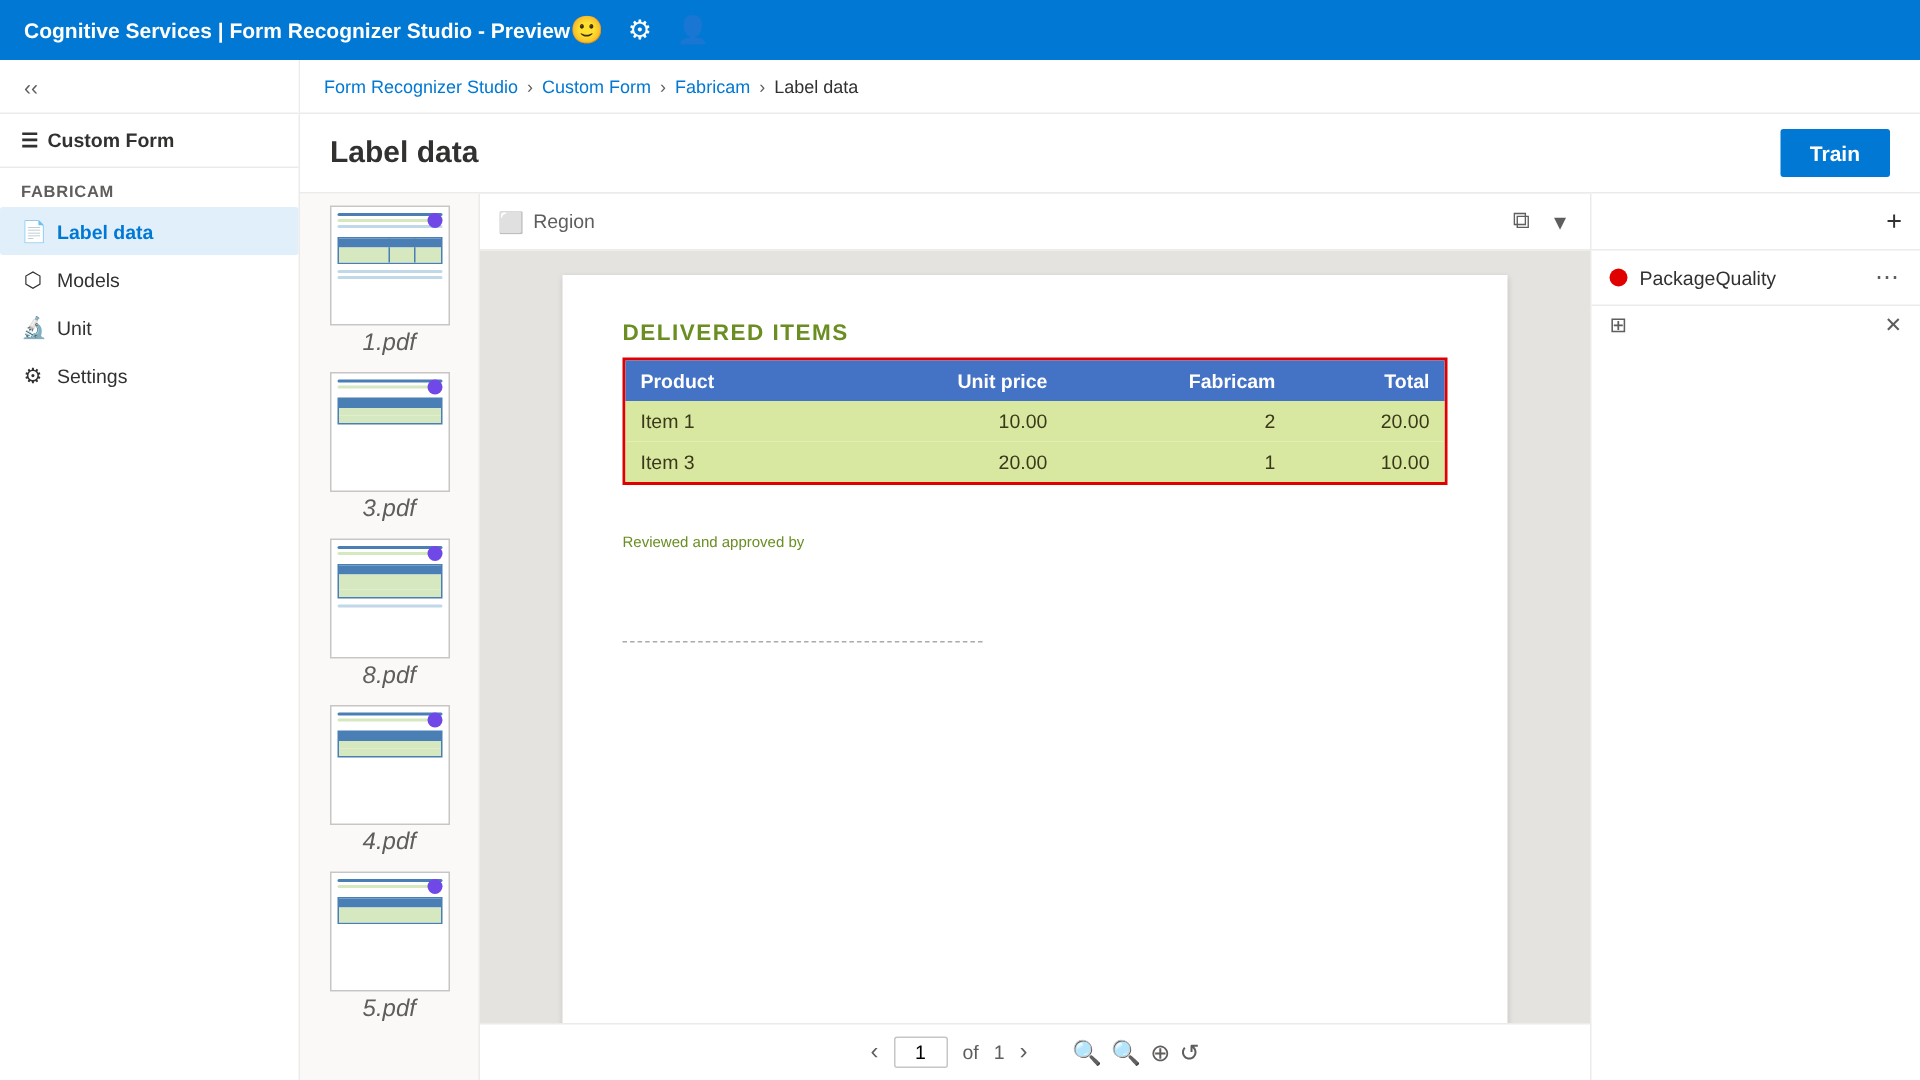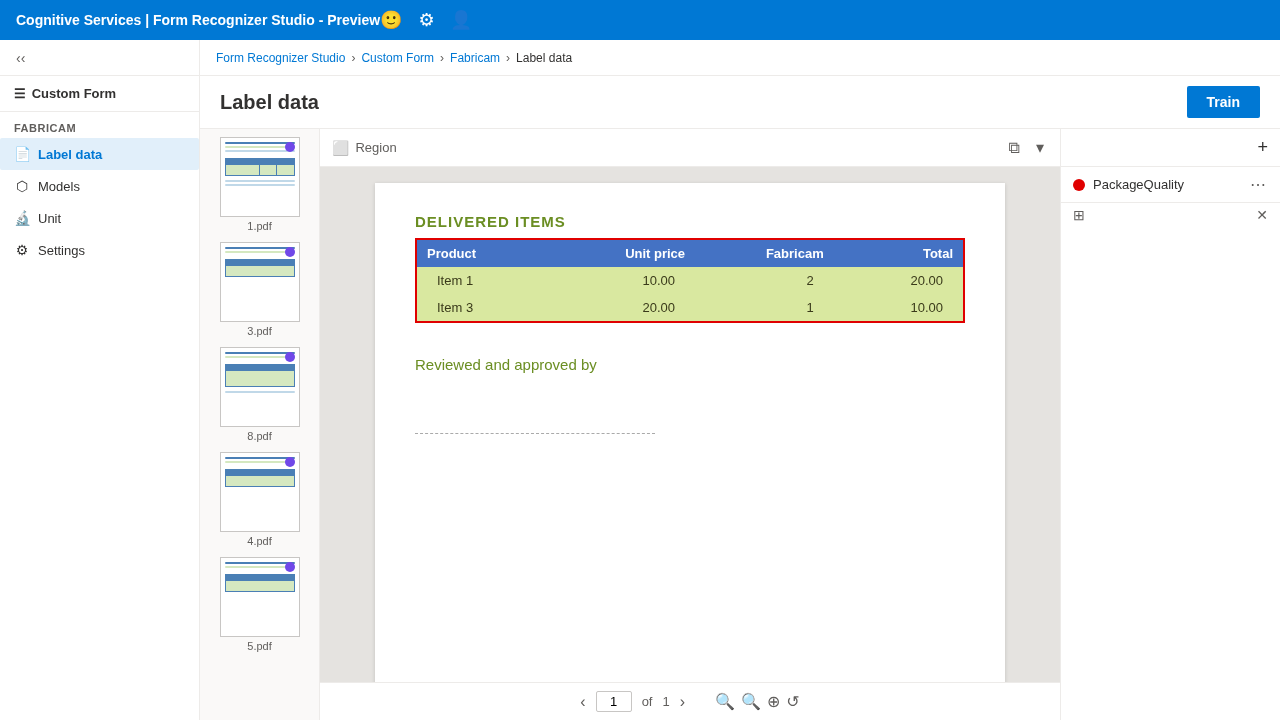--- a/index.html
+++ b/index.html
@@ -168,24 +168,25 @@
 
     .file-dot {
       width: 10px; height: 10px;
       border-radius: 50%;
       background: #7048e8;
       position: absolute;
       top: 4px;
       right: 4px;
     }
     .file-name {
-      font-size: 11px;
+      font-size: 16px;
       color: #605e5c;
       margin-top: 3px;
       text-align: right;
+      font-style: italic;
     }
 
     
     .doc-viewer {
       flex: 1;
       background: #e5e3e0;
       overflow-y: auto;
       display: flex;
       flex-direction: column;
     }
@@ -250,29 +251,29 @@
       text-align: right;
     }
     .items-table tbody tr {
       background: #d9e8a0;
     }
     .items-table tbody tr:nth-child(even) {
       background: #d9e8a0;
     }
     .items-table tbody td {
       font-size: 13px;
-      padding: 6px 20px;
+      padding: 6px 10px;
       color: #3a3a1a;
     }
     .items-table tbody td:not(:first-child) {
       text-align: right;
     }
 
     .reviewed-text {
-      font-size: 15px;
+      font-size: 10px;
       color: #6b8e23;
       margin-top: 30px;
       margin-bottom: 60px;
     }
 
     .signature-line {
       border-bottom: 1px dashed #aaa;
       width: 240px;
       margin-bottom: 8px;
     }

